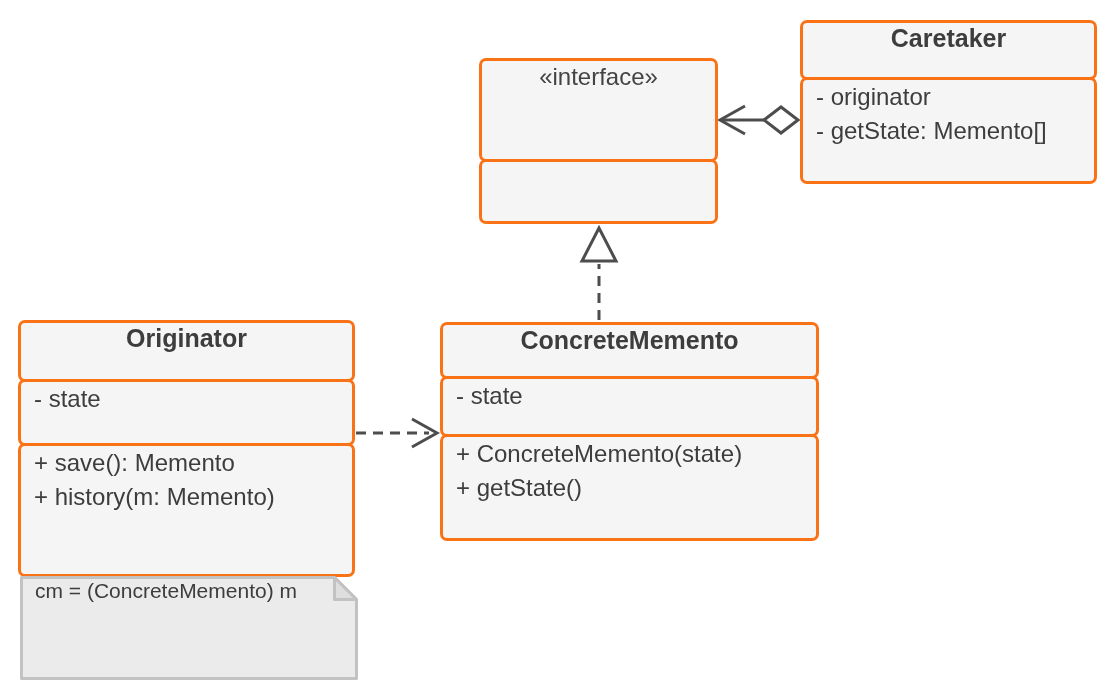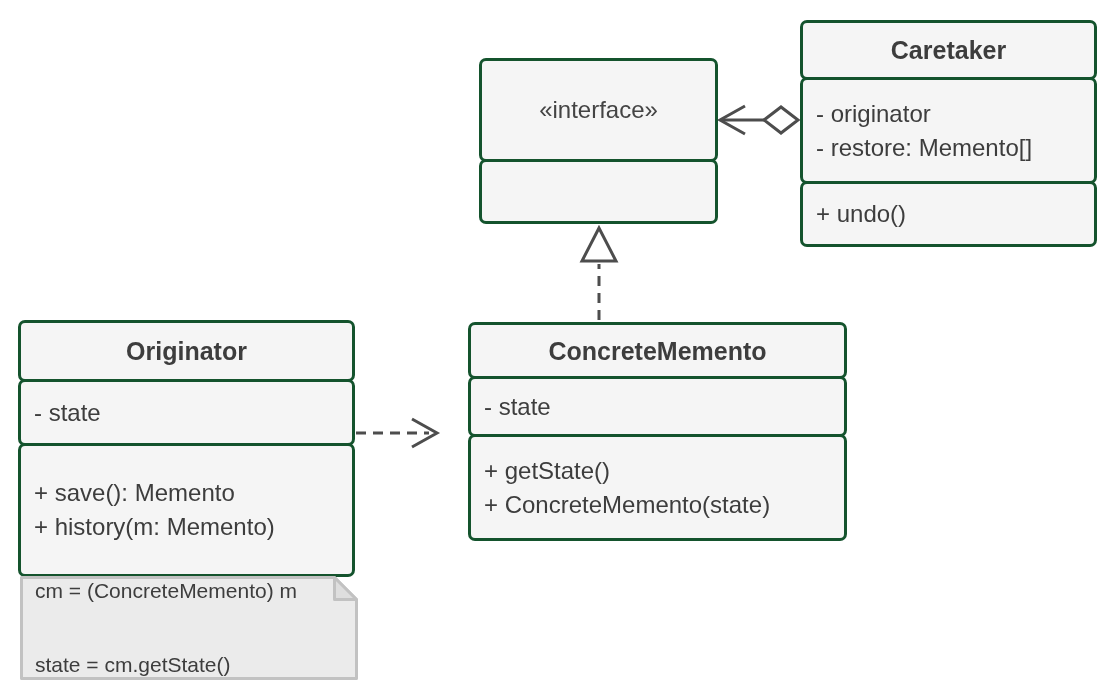--- a/index.html
+++ b/index.html
@@ -13,26 +13,26 @@
     position: relative;
     width: 1120px; height: 700px;
     background: #ffffff;
   }
   .uml-class {
     position: absolute;
     color: #3d3d3d;
   }
   .compartment {
     background: #f5f5f5;
-    border: 3px solid #14532d;
+    border: 3px solid #f97316;
     border-radius: 7px;
     width: 100%;
     display: flex;
     flex-direction: column;
-    justify-content: center;
+    justify-content: flex-start;
   }
   .compartment + .compartment { margin-top: -3px; }
   .compartment.title-box {
     align-items: center;
     text-align: center;
   }
   .class-title {
     font-weight: bold;
     font-size: 25px;
     line-height: 30px;
@@ -111,57 +111,53 @@
     </div>
     <div class="compartment" style="height:65px;"></div>
   </div>
 
   <div class="uml-class" style="left:800px; top:20px; width:297px;">
     <div class="compartment title-box" style="height:60px;">
       <div class="class-title">Caretaker</div>
     </div>
     <div class="compartment" style="height:107px;">
       <div class="member-row">- originator</div>
-      <div class="member-row">- restore: Memento[]</div>
-    </div>
-    <div class="compartment" style="height:66px;">
-      <div class="member-row">+ undo()</div>
+      <div class="member-row">- getState: Memento[]</div>
     </div>
   </div>
 
   <div class="uml-class" style="left:18px; top:320px; width:337px;">
     <div class="compartment title-box" style="height:62px;">
       <div class="class-title">Originator</div>
     </div>
     <div class="compartment" style="height:67px;">
       <div class="member-row">- state</div>
     </div>
     <div class="compartment" style="height:134px;">
       <div class="member-row">+ save(): Memento</div>
       <div class="member-row">+ history(m: Memento)</div>
     </div>
   </div>
 
-  <div class="uml-class" style="left:440px; top:322px; width:379px;margin-left:28px;">
+  <div class="uml-class" style="left:440px; top:322px; width:379px;">
     <div class="compartment title-box" style="height:57px;">
       <div class="class-title">ConcreteMemento</div>
     </div>
     <div class="compartment" style="height:61px;">
       <div class="member-row">- state</div>
     </div>
     <div class="compartment" style="height:107px;">
+      <div class="member-row">+ ConcreteMemento(state)</div>
       <div class="member-row">+ getState()</div>
-      <div class="member-row">+ ConcreteMemento(state)</div>
     </div>
   </div>
 
   <div class="note">
     <svg class="note-bg" width="338" height="104" viewBox="0 0 338 104" xmlns="http://www.w3.org/2000/svg">
       <path d="M 1.5 1.5 L 314.5 1.5 L 336.5 23.5 L 336.5 102.5 L 1.5 102.5 Z" fill="#ebebeb" stroke="#c2c2c2" stroke-width="3" stroke-linejoin="round"></path>
       <path d="M 314.5 1.5 L 314.5 23.5 L 336.5 23.5 Z" fill="#dedede" stroke="#c2c2c2" stroke-width="3" stroke-linejoin="round"></path>
     </svg>
     <div class="note-text">
       <div class="note-line">cm = (ConcreteMemento) m</div>
-      <div class="note-line">state = cm.getState()</div>
     </div>
   </div>
 
 </div>
 
 </body></html>

